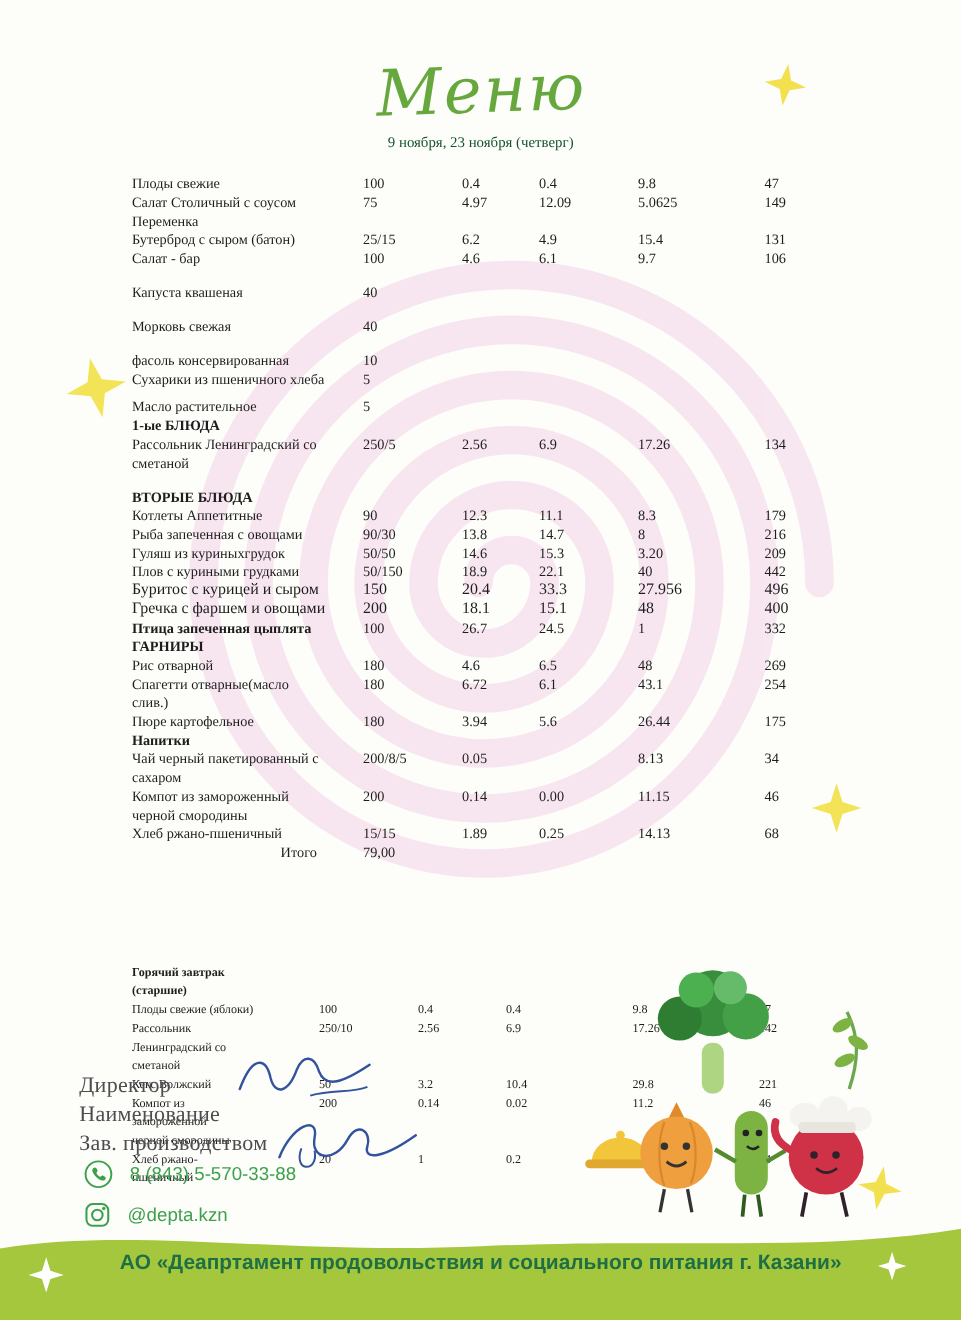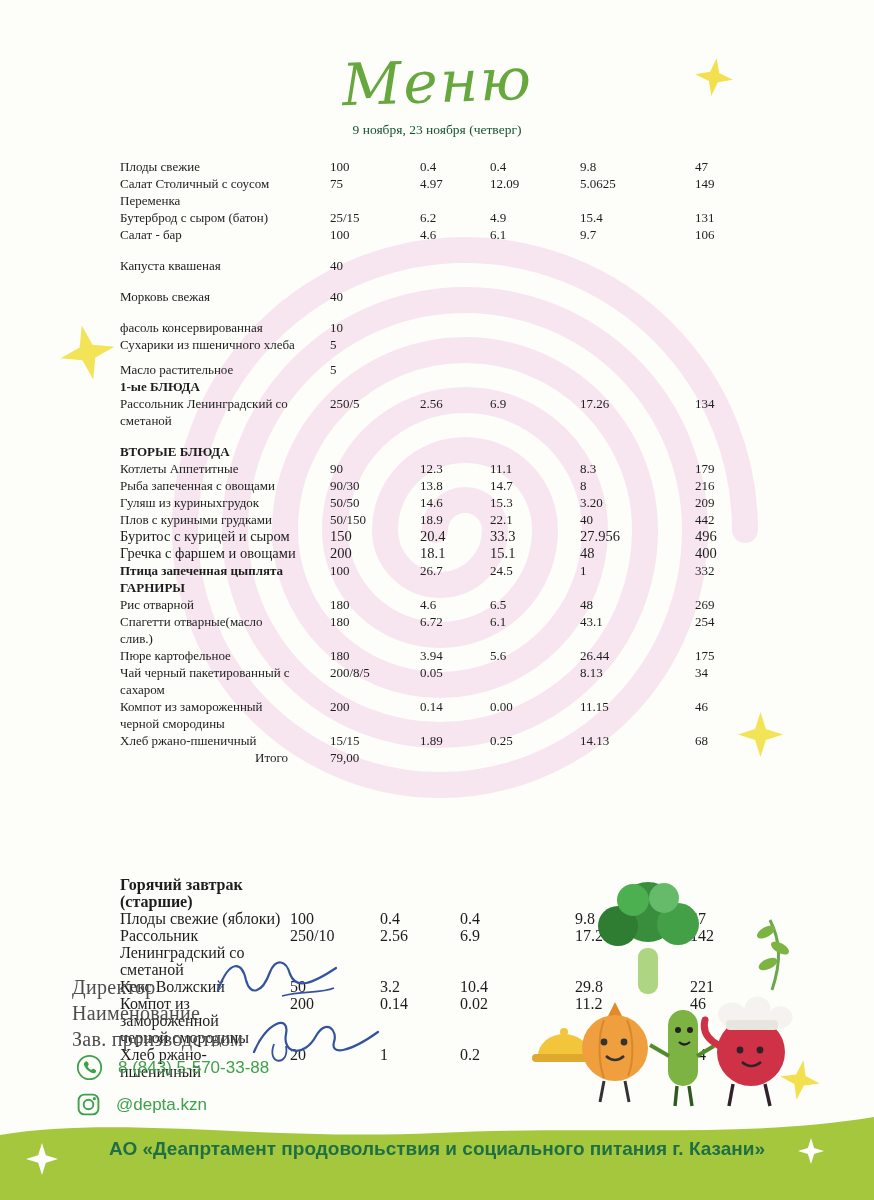--- a/index.html
+++ b/index.html
@@ -11,21 +11,21 @@
   .title{position:absolute;top:48px;left:0;right:0;text-align:center;z-index:3;}
   .title span{display:inline-block;font-family:"DejaVu Serif",serif;font-style:italic;
               font-size:58px;color:#67a83e;transform:rotate(-2deg);letter-spacing:2px;}
   .date{position:absolute;top:122px;left:0;right:0;text-align:center;font-size:13.5px;color:#14532d;z-index:3;}
   
   .tbl{position:absolute;left:120px;z-index:3;color:#1d1d1d;}
   .tbl .row{display:grid;line-height:17px;font-size:13px;}
   .main{top:158px;width:660px;}
   .main .row{grid-template-columns:210px 90px 70px 90px 115px 60px;}
   .bfast{top:876px;width:660px;}
-  .bfast .row{grid-template-columns:170px 90px 80px 115px 115px 60px;font-size:16px;}
+  .bfast .row{grid-template-columns:170px 90px 80px 115px 115px 60px;font-size:11px;}
   .cell{padding:0 2px 0 0;}
   .c-name{white-space:pre-line;}
   .row.section{font-weight:bold;}
   .row.bold-name .c-name{font-weight:bold;}
   .row.larger{font-size:14.5px;}
   .row.total-main .c-name{text-align:right;padding-right:42px;}
   .row.spacer{height:14px;}
   .row.spacer-sm{height:8px;}
   
   .sparkle{position:absolute;z-index:2;}
@@ -275,20 +275,28 @@
         <span class="cell c-num">254</span>
       </div>
       <div class="row">
         <span class="cell c-name">Пюре картофельное</span>
         <span class="cell c-num">180</span>
         <span class="cell c-num">3.94</span>
         <span class="cell c-num">5.6</span>
         <span class="cell c-num">26.44</span>
         <span class="cell c-num">175</span>
       </div>
+      <div class="row section">
+        <span class="cell c-name">Напитки</span>
+        <span class="cell c-num"></span>
+        <span class="cell c-num"></span>
+        <span class="cell c-num"></span>
+        <span class="cell c-num"></span>
+        <span class="cell c-num"></span>
+      </div>
       <div class="row">
         <span class="cell c-name">Чай черный пакетированный с
 сахаром</span>
         <span class="cell c-num">200/8/5</span>
         <span class="cell c-num">0.05</span>
         <span class="cell c-num"></span>
         <span class="cell c-num">8.13</span>
         <span class="cell c-num">34</span>
       </div>
       <div class="row">

